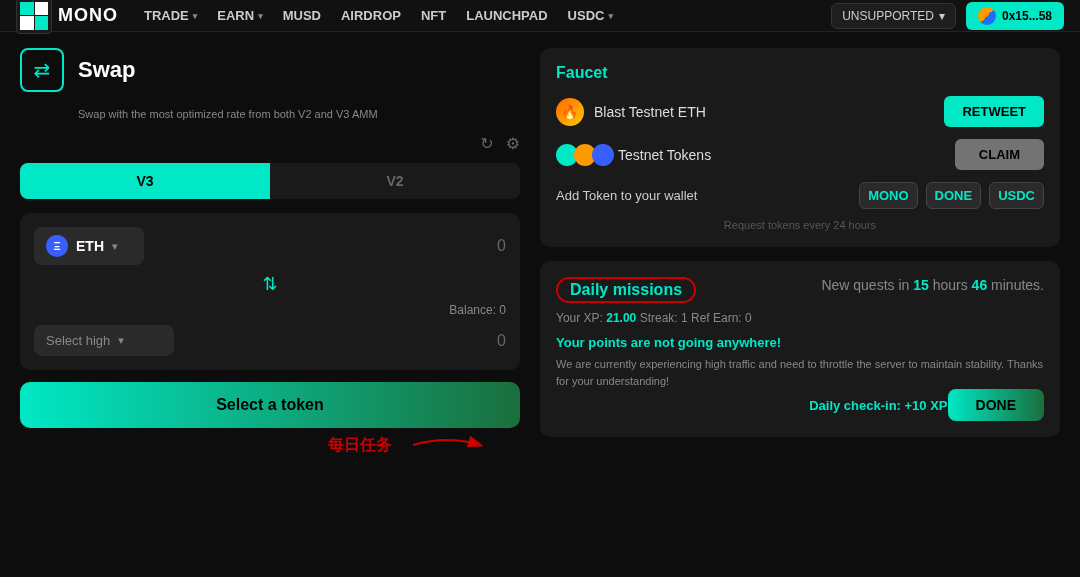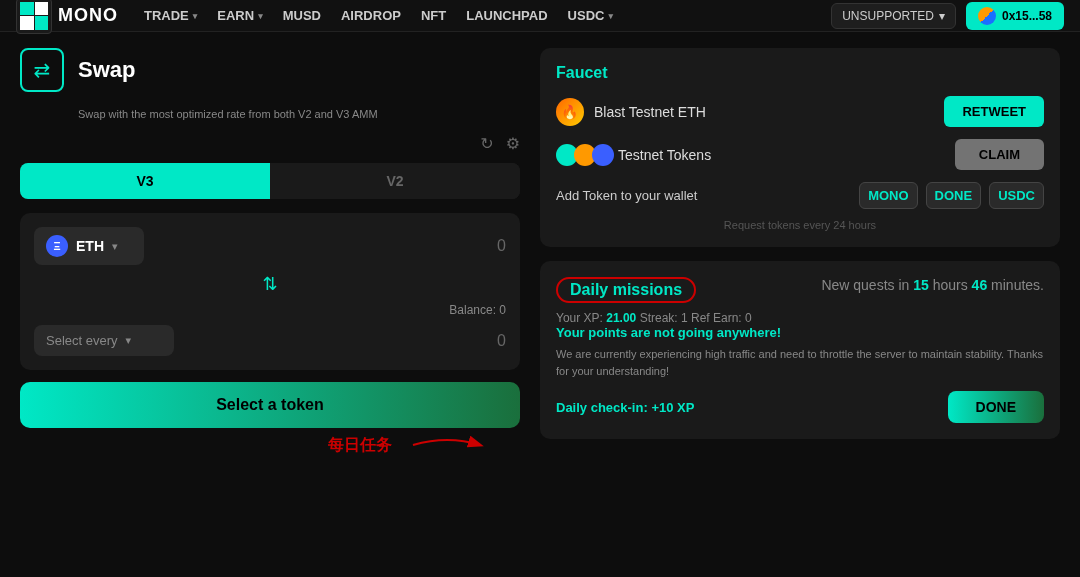--- a/index.html
+++ b/index.html
@@ -387,38 +387,38 @@
       font-size: 14px;
       color: #888;
     }
     .missions-timer span.highlight {
       color: #00e8c6;
       font-weight: 700;
     }
     .xp-row {
       font-size: 12px;
       color: #888;
+      margin-bottom: 10px;
     }
     .xp-row span.val { color: #00e8c6; font-weight: 700; }
     .missions-notice {
       color: #00e8c6;
       font-size: 13px;
       font-weight: 700;
       margin-bottom: 6px;
     }
     .missions-desc {
       font-size: 11px;
       color: #888;
       line-height: 1.5;
-      margin-bottom: 12px;
     }
     .daily-checkin-row {
       display: flex;
       align-items: center;
-      justify-content: space-between;
+      justify-content: flex-end;
     }
     .daily-checkin-label {
       font-size: 13px;
       color: #ccc;
     }
     .daily-checkin-label span { color: #00e8c6; font-weight: 700; }
     .btn-done {
       background: linear-gradient(90deg, #00e8c6, #1a6f3c);
       border: none;
       border-radius: 8px;
@@ -536,21 +536,21 @@
       <div class="swap-divider">
         <span class="swap-arrows">⇅</span>
       </div>
 
       <div class="balance-row">
         <span>Balance: 0</span>
       </div>
 
       <div class="select-token-row">
         <div class="select-token-btn">
-          <span class="select-token-label">Select every</span>
+          <span class="select-token-label">Select high</span>
           <span class="token-chevron">▾</span>
         </div>
         <input class="token-amount-input" value="0" type="text" style="">
       </div>
     </div>
 
     
     <button class="select-token-main-btn">Select a token</button>
   </div>
 

